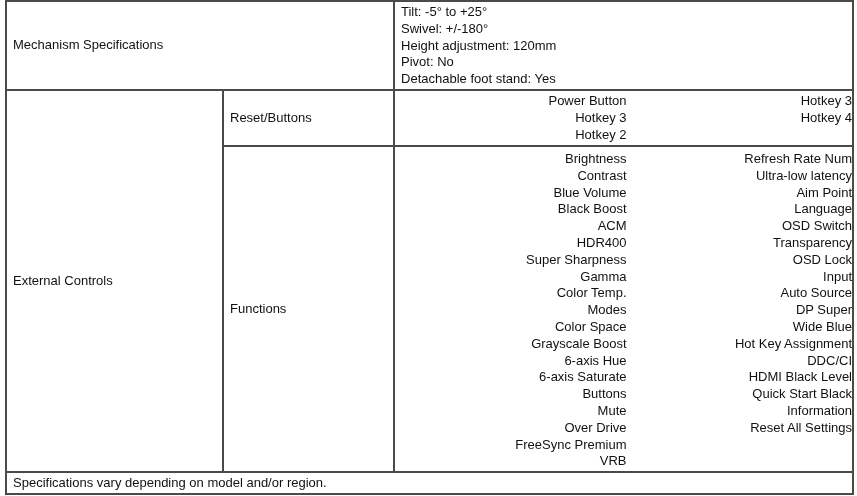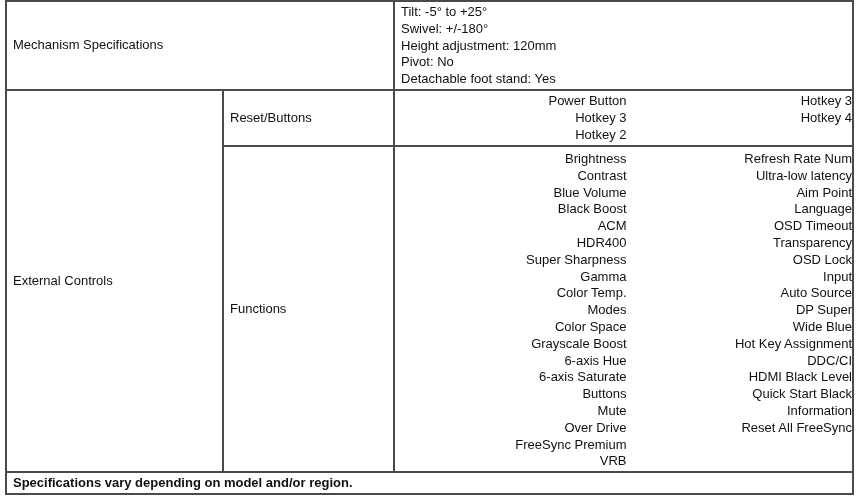--- a/index.html
+++ b/index.html
@@ -4,21 +4,21 @@
 <style>
   html, body { margin:0; padding:0; background:#ffffff; }
   body { width:857px; height:496px; overflow:hidden; position:relative;
          font-family:"Liberation Sans", sans-serif; font-size:13px; color:#111; }
   .tbl { position:absolute; left:5px; top:0; width:847px; border-collapse:collapse; table-layout:fixed; }
   .tbl td { border:2px solid #4a4a4a; padding:0 0 0 6px; vertical-align:middle; line-height:16.8px;margin-left:26px; }
   .tbl td.val { vertical-align:top; padding-top:2px; padding-bottom:1px; }
   .cols { display:flex; }
   .col { width:229px;text-align:right; }
   .line { display:block; white-space:nowrap; }
-  .footer td { line-height:18px; padding-top:1px; padding-bottom:1px;font-weight:bold; }
+  .footer td { line-height:18px; padding-top:1px; padding-bottom:1px; }
 </style>
 </head>
 <body>
 
 <table class="tbl">
   <colgroup>
     <col style="width:217px">
     <col style="width:171px">
     <col style="width:459px">
   </colgroup>
@@ -73,33 +73,33 @@
               <span class="line">Mute</span>
               <span class="line">Over Drive</span>
               <span class="line">FreeSync Premium</span>
               <span class="line">VRB</span>
             </div>
         <div class="col" id="fn-col2">
               <span class="line">Refresh Rate Num</span>
               <span class="line">Ultra-low latency</span>
               <span class="line">Aim Point</span>
               <span class="line">Language</span>
-              <span class="line">OSD Timeout</span>
+              <span class="line">OSD Switch</span>
               <span class="line">Transparency</span>
               <span class="line">OSD Lock</span>
               <span class="line">Input</span>
               <span class="line">Auto Source</span>
               <span class="line">DP Super</span>
               <span class="line">Wide Blue</span>
               <span class="line">Hot Key Assignment</span>
               <span class="line">DDC/CI</span>
               <span class="line">HDMI Black Level</span>
               <span class="line">Quick Start Black</span>
               <span class="line">Information</span>
-              <span class="line">Reset All FreeSync</span>
+              <span class="line">Reset All Settings</span>
             </div>
       </div>
     </td>
   </tr>
   <tr class="footer">
     <td colspan="3">Specifications vary depending on model and/or region.</td>
   </tr>
 </tbody>
   </table>
 

